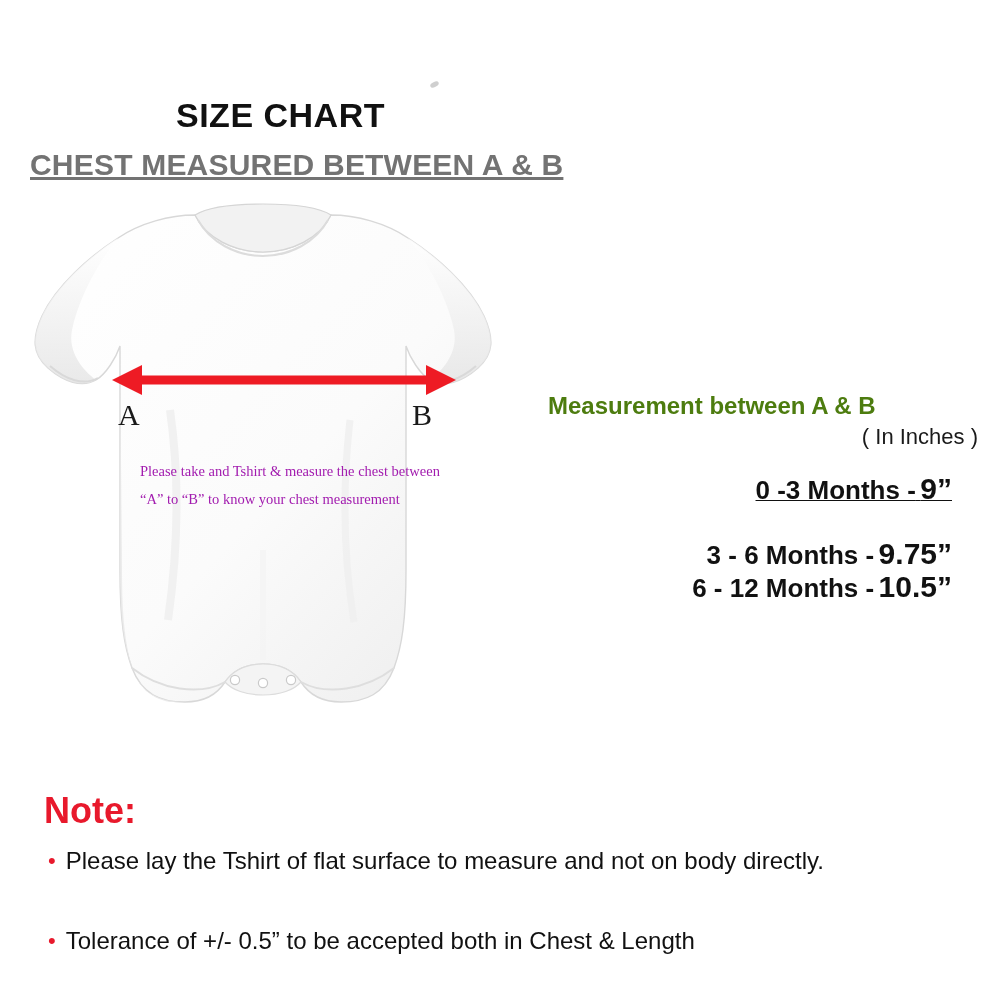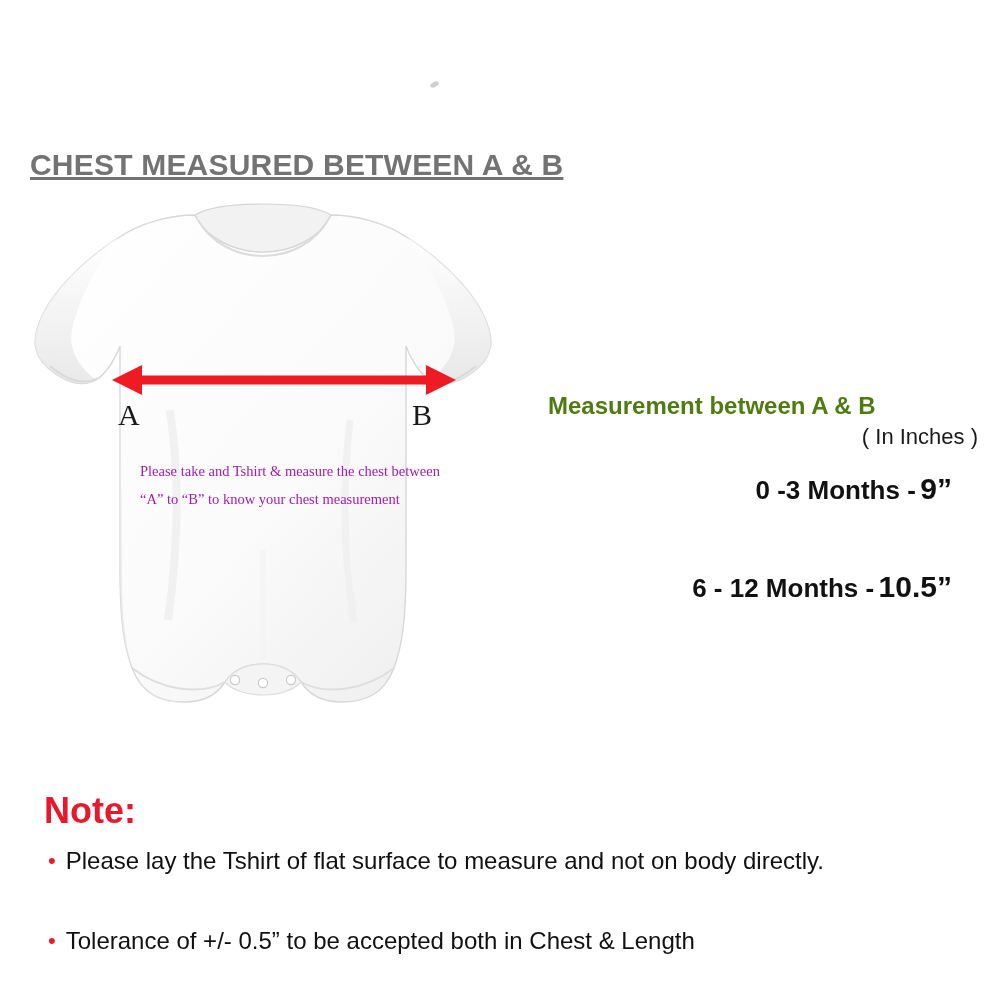--- a/index.html
+++ b/index.html
@@ -113,21 +113,21 @@
     color: #111111;
   }
   .size-row .label {
     font-size: 26px;
     font-weight: 600;
   }
   .size-row .value {
     font-size: 30px;
     font-weight: bold;
   }
-  #size-row-0 { top: 472px; }
+  #size-row-0 { top: 472px; text-decoration: underline; }
   #size-row-1 { top: 537px; }
   #size-row-2 { top: 570px; }
 
   
   .note-title {
     position: absolute;
     left: 44px;
     top: 790px;
     font-size: 36px;
     font-weight: bold;
@@ -163,20 +163,21 @@
     transform: rotate(-25deg);
   }
 </style>
 </head>
 <body>
 
 <div id="chart-root">
 
   <div class="speck"></div>
 
+  <div class="title-main">SIZE CHART</div>
   <div class="title-sub">CHEST MEASURED BETWEEN A &amp; B</div>
 
   <div class="onesie-wrap">
     <svg width="520" height="580" viewBox="0 0 520 580" xmlns="http://www.w3.org/2000/svg">
       <defs>
         <linearGradient id="clothGrad" x1="0" y1="0" x2="1" y2="1">
           <stop offset="0%" stop-color="#ffffff"></stop>
           <stop offset="55%" stop-color="#fbfbfb"></stop>
           <stop offset="100%" stop-color="#ececec"></stop>
         </linearGradient>
@@ -248,20 +249,24 @@
 
   <div class="measure-note">Please take and Tshirt &amp; measure the chest between “A” to “B” to know your chest measurement</div>
 
   <div class="panel-heading">Measurement between A &amp; B</div>
   <div class="panel-unit">( In Inches )</div>
 
   <div class="size-row" id="size-row-0">
     <span class="label">0 -3 Months -</span>
     <span class="value">9”</span>
   </div>
+  <div class="size-row" id="size-row-1">
+    <span class="label">3 - 6 Months -</span>
+    <span class="value">9.75”</span>
+  </div>
   <div class="size-row" id="size-row-2">
     <span class="label">6 - 12 Months -</span>
     <span class="value">10.5”</span>
   </div>
 
   <div class="note-title">Note:</div>
   <div class="note-item" id="note-item-0">
     <span class="bullet">•</span>
     <span>Please lay the Tshirt of flat surface to measure and not on body directly.</span>
   </div>

